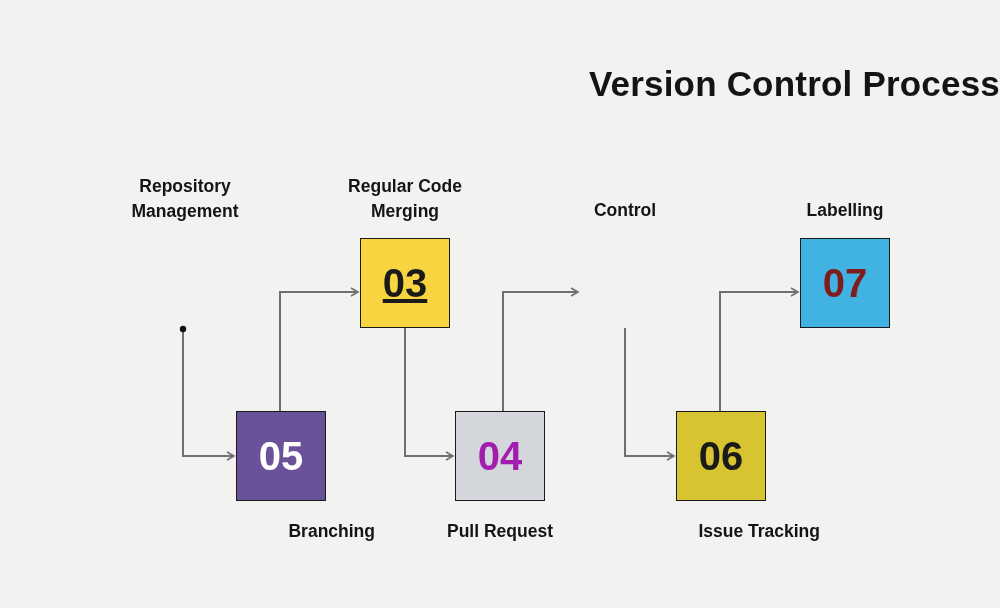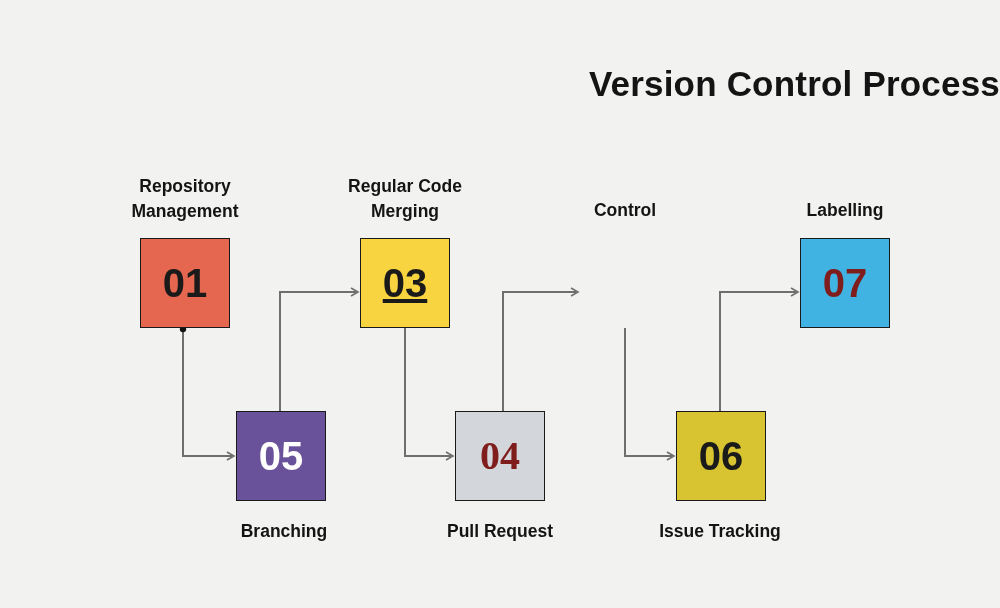--- a/index.html
+++ b/index.html
@@ -97,45 +97,42 @@
     <polyline points="503,411 503,292 576,292"></polyline>
     <path class="arrowhead" d="M 571,288 L 578,292 L 571,296"></path>
 
     <polyline points="625,328 625,456 672,456"></polyline>
     <path class="arrowhead" d="M 667,452 L 674,456 L 667,460"></path>
 
     <polyline points="720,411 720,292 796,292"></polyline>
     <path class="arrowhead" d="M 791,288 L 798,292 L 791,296"></path>
   </svg>
 
-  <div class="step-box" style="left: 140px; top: 238px; background: rgb(229, 103, 79);">
-    <span class="step-number" style="color: rgb(26, 26, 26);">01</span>
-  </div>
   <div class="step-label label-above-2line" style="left:105px;">Repository Management</div>
 
   <div class="step-box" style="left: 236px; top: 411px; background: rgb(106, 82, 154);">
     <span class="step-number" style="color: rgb(255, 255, 255);">05</span>
   </div>
-  <div class="step-label label-below" style="left:184px;">Branching</div>
+  <div class="step-label label-below" style="left:175px;text-align:right;">Branching</div>
 
   <div class="step-box" style="left: 360px; top: 238px; background: rgb(248, 212, 64);">
     <span class="step-number" style="color: rgb(26, 26, 26); text-decoration: underline;">03</span>
   </div>
   <div class="step-label label-above-2line" style="left:325px;">Regular Code Merging</div>
 
   <div class="step-box" style="left: 455px; top: 411px; background: rgb(211, 215, 220);">
-    <span class="step-number" style="color: #7f1d1d; font-family: Liberation Serif, serif;">04</span>
+    <span class="step-number" style="color: #a21caf;">04</span>
   </div>
   <div class="step-label label-below" style="left:400px;">Pull Request</div>
 
   <div class="step-label label-above-1line" style="left:545px;">Control</div>
 
   <div class="step-box" style="left: 676px; top: 411px; background: rgb(216, 196, 48);">
     <span class="step-number" style="color: rgb(26, 26, 26);">06</span>
   </div>
-  <div class="step-label label-below" style="left:620px;">Issue Tracking</div>
+  <div class="step-label label-below" style="left:620px;text-align:right;">Issue Tracking</div>
 
   <div class="step-box" style="left: 800px; top: 238px; background: rgb(65, 179, 226);">
     <span class="step-number" style="color: #7f1d1d;">07</span>
   </div>
   <div class="step-label label-above-1line" style="left:765px;">Labelling</div>
 
 </div>
 
 </body></html>

